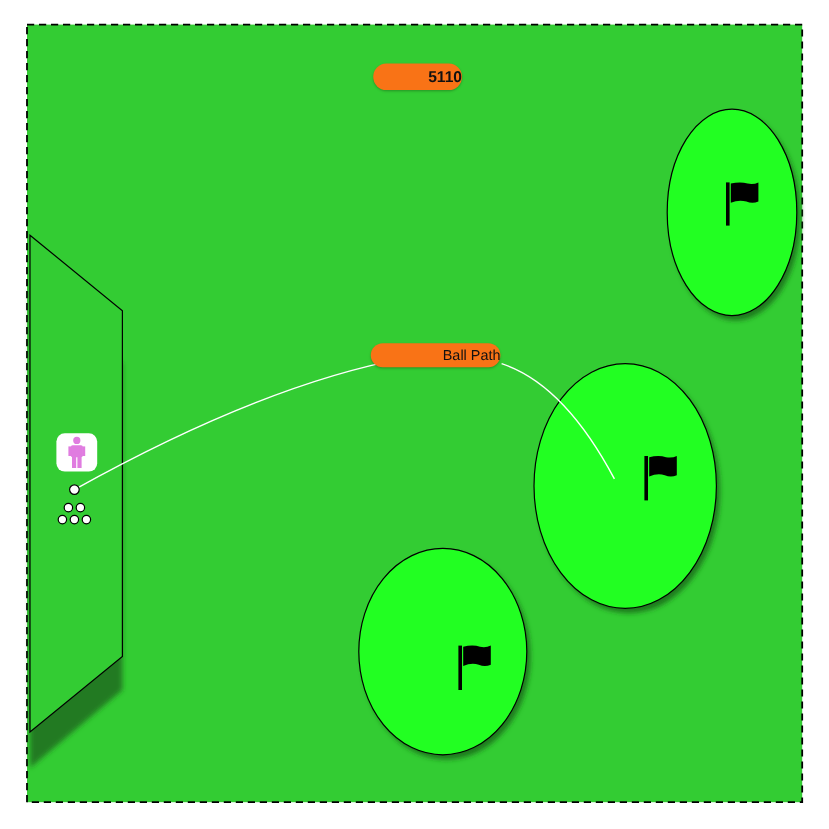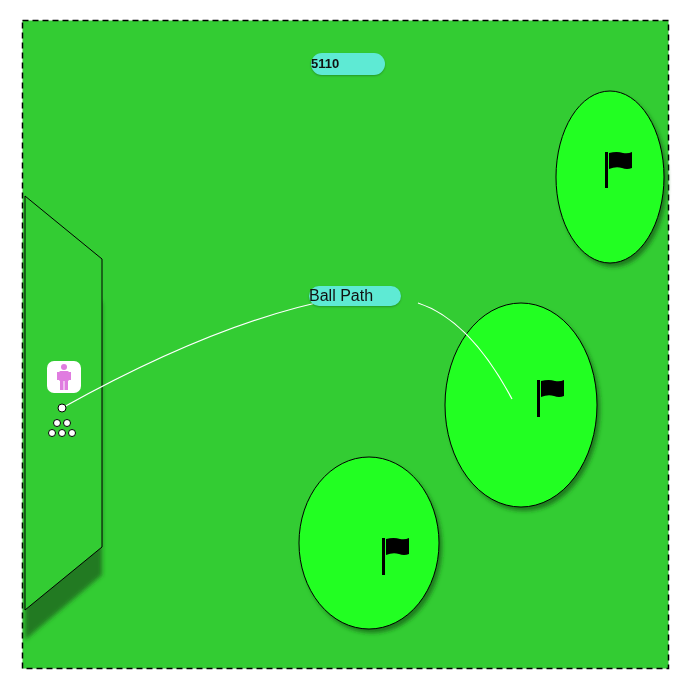--- a/index.html
+++ b/index.html
@@ -1,20 +1,20 @@
 <!DOCTYPE html>
 <html><head>
 <meta charset="utf-8">
 <style>
   html, body { margin:0; padding:0; background:#ffffff; }
   body { width:691px; height:691px; position:relative; overflow:hidden; font-family:"Liberation Sans", sans-serif; }
   #course { position:absolute; left:0; top:0; width:691px; height:691px; }
-  .pill { position:absolute; background:#5eead4; border-radius:12px; text-align:left; color:#111; box-shadow:0 1px 2px rgba(0,0,0,0.25); }
+  .pill { position:absolute; background:#f97316; border-radius:12px; text-align:right; color:#111; box-shadow:0 1px 2px rgba(0,0,0,0.25); }
   #score-pill { left:311px; top:53px; width:74px; height:22px; line-height:22px; font-weight:bold; font-size:13px; }
-  #path-label { left:309px; top:286px; width:92px; height:20px; line-height:20px; font-size:16px; }
+  #path-label { left:309px; top:286px; width:108px; height:20px; line-height:20px; font-size:12px; }
   #player-badge { position:absolute; left:47px; top:361px; width:34px; height:32px; background:#fff; border-radius:7px; }
 </style>
 </head>
 <body>
 
 <svg id="course" viewBox="0 0 691 691" xmlns="http://www.w3.org/2000/svg">
   <defs>
     <filter id="blur3" x="-20%" y="-20%" width="140%" height="140%">
         <feGaussianBlur stdDeviation="2"></feGaussianBlur>
       </filter>

